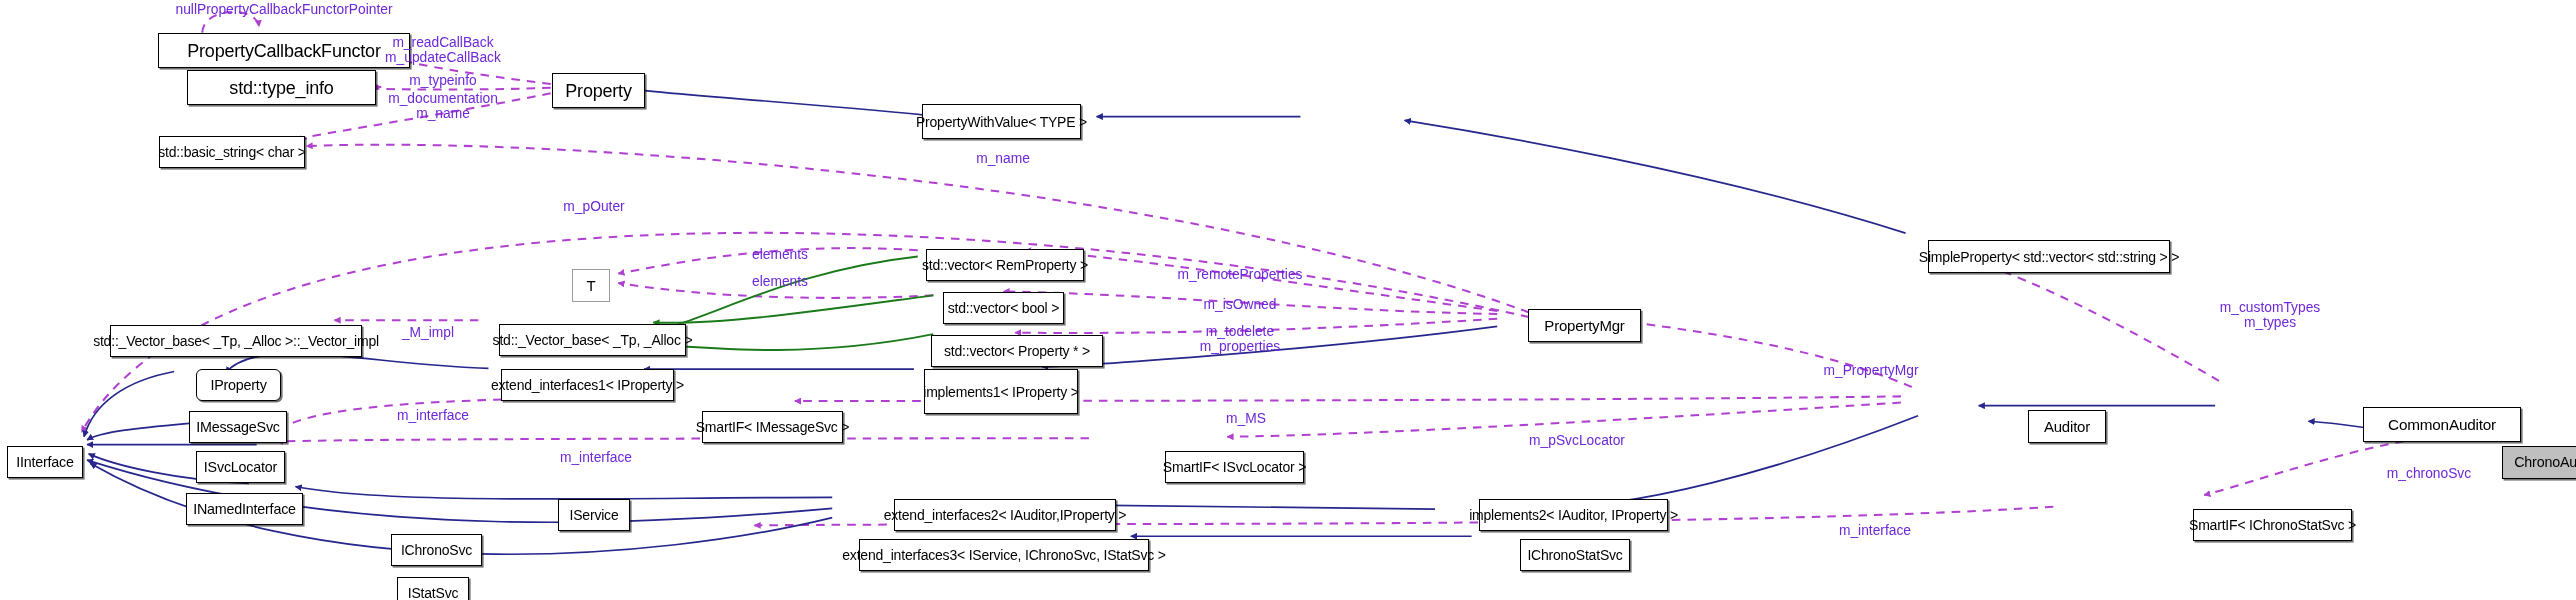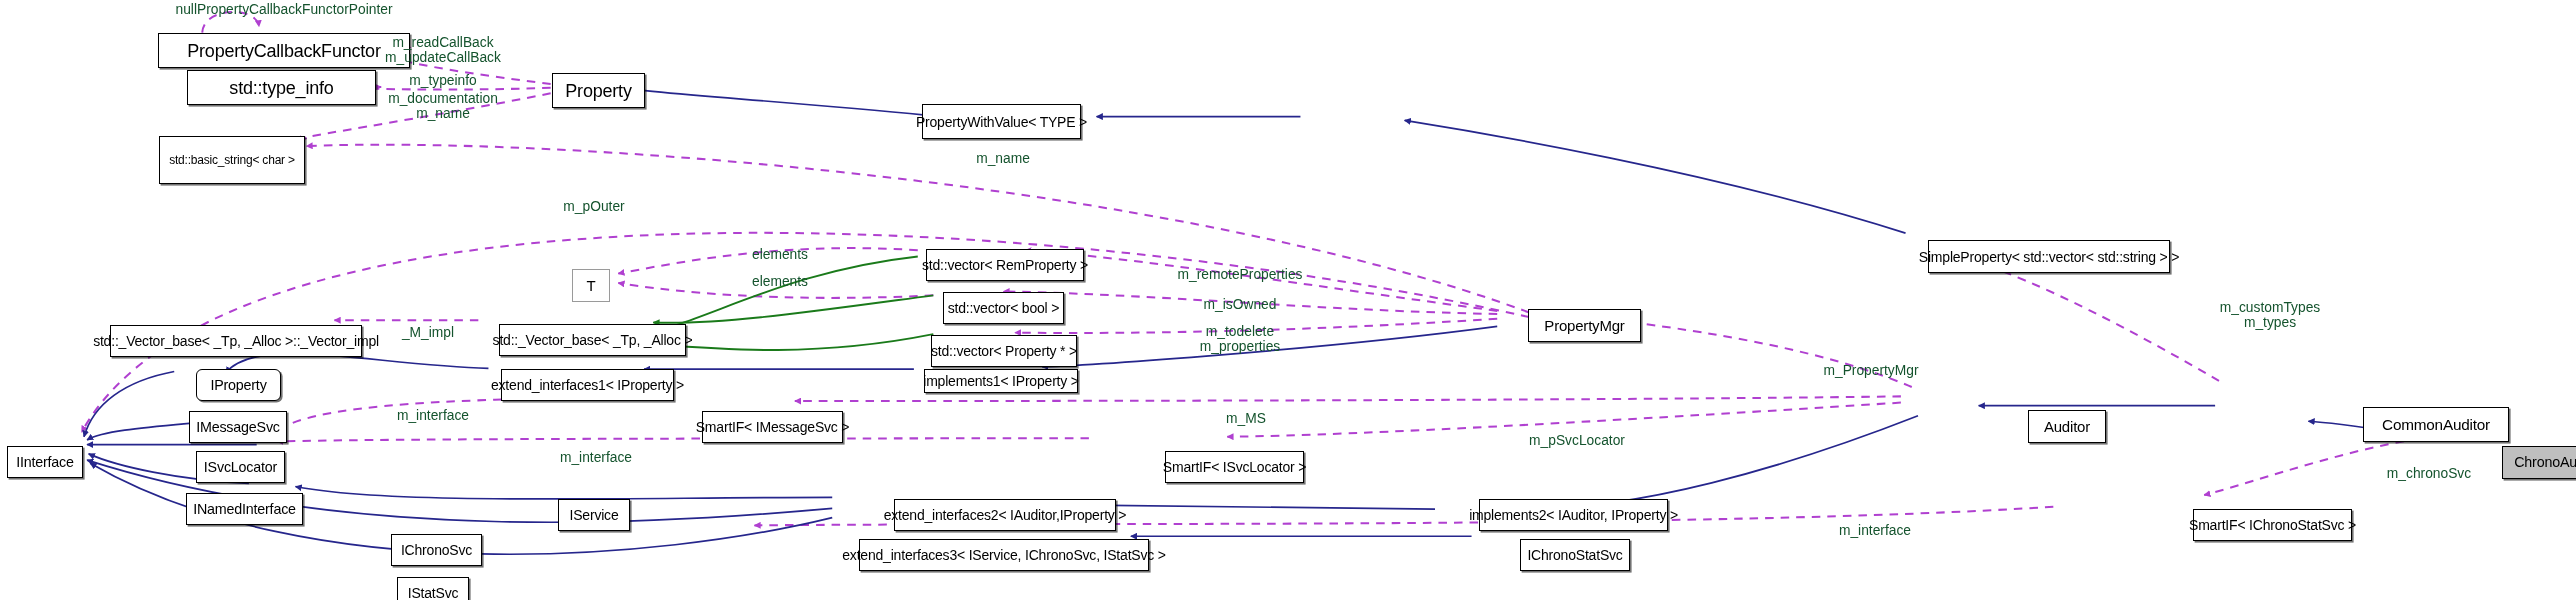--- a/index.html
+++ b/index.html
@@ -31,21 +31,21 @@
   .node.focus{
     background:#bfbfbf;
   }
   .node.plain{
     box-shadow:none;
     border:0.8px solid #9a9a9a;
   }
 
   .edgelabel{
     position:absolute;
-    color:#14532d;
+    color:#6d28d9;
     white-space:nowrap;
     line-height:1.12;
     text-align:center;
     transform:translateX(-50%);
   }
 </style>
 </head>
 <body>
 
 <div id="canvas">
@@ -111,33 +111,33 @@
       <path d="M 1180,330 C 1000,350 900,420 820,430"></path>
       <path d="M 1200,380 C 1050,400 930,418 840,415"></path>
       <path d="M 1200,430 C 1050,460 930,450 840,443"></path>
     </g>
   </svg>
 
 <div class="node" style="left: 158px; top: 33px; width: 252px; height: 35px; font-size: 18px;">PropertyCallbackFunctor</div>
     <div class="node" style="left: 187px; top: 70px; width: 189px; height: 35px; font-size: 18px;">std::type_info</div>
     <div class="node" style="left: 552px; top: 73px; width: 93px; height: 35px; font-size: 18px;">Property</div>
     <div class="node" style="left: 922px; top: 104px; width: 159px; height: 35px; font-size: 14px;">PropertyWithValue&lt; TYPE &gt;</div>
-    <div class="node" style="left: 159px; top: 136px; width: 146px; height: 48px; font-size: 12px;">std::basic_string&lt; char &gt;</div>
+    <div class="node" style="left: 159px; top: 136px; width: 146px; height: 32px; font-size: 14px;">std::basic_string&lt; char &gt;</div>
     <div class="node" style="left: 1928px; top: 240px; width: 242px; height: 33px; font-size: 14px;">SimpleProperty&lt; std::vector&lt; std::string &gt; &gt;</div>
     <div class="node plain" style="left: 572px; top: 269px; width: 38px; height: 33px; font-size: 15px;">T</div>
     <div class="node" style="left: 926px; top: 249px; width: 158px; height: 32px; font-size: 14px;">std::vector&lt; RemProperty &gt;</div>
     <div class="node" style="left: 943px; top: 292px; width: 121px; height: 32px; font-size: 14px;">std::vector&lt; bool &gt;</div>
     <div class="node" style="left: 499px; top: 324px; width: 187px; height: 32px; font-size: 14px;">std::_Vector_base&lt; _Tp, _Alloc &gt;</div>
-    <div class="node" style="left: 931px; top: 335px; width: 146px; height: 32px; font-size: 14px;">std::vector&lt; Property * &gt;</div>
+    <div class="node" style="left: 931px; top: 335px; width: 172px; height: 32px; font-size: 14px;">std::vector&lt; Property * &gt;</div>
     <div class="node" style="left: 1528px; top: 309px; width: 113px; height: 33px; font-size: 15px;">PropertyMgr</div>
     <div class="node" style="left: 110px; top: 325px; width: 252px; height: 32px; font-size: 14px;">std::_Vector_base&lt; _Tp, _Alloc &gt;::_Vector_impl</div>
-    <div class="node" style="left: 2363px; top: 407px; width: 146px; height: 35px; font-size: 15.3px;">CommonAuditor</div>
+    <div class="node" style="left: 2363px; top: 407px; width: 158px; height: 35px; font-size: 15.3px;">CommonAuditor</div>
     <div class="node" style="left: 196px; top: 369px; width: 85px; height: 32px; font-size: 14.3px; border-radius: 6px;">IProperty</div>
     <div class="node" style="left: 501px; top: 369px; width: 173px; height: 32px; font-size: 14px;">extend_interfaces1&lt; IProperty &gt;</div>
-    <div class="node" style="left: 924px; top: 369px; width: 154px; height: 24px; font-size: 14px;">implements1&lt; IProperty &gt;</div>
+    <div class="node" style="left: 924px; top: 369px; width: 154px; height: 45px; font-size: 14px;">implements1&lt; IProperty &gt;</div>
     <div class="node" style="left: 189px; top: 411px; width: 98px; height: 32px; font-size: 14.3px;">IMessageSvc</div>
     <div class="node" style="left: 702px; top: 411px; width: 141px; height: 32px; font-size: 14px;">SmartIF&lt; IMessageSvc &gt;</div>
     <div class="node" style="left: 2028px; top: 410px; width: 78px; height: 33px; font-size: 15px;">Auditor</div>
     <div class="node focus" style="left: 2502px; top: 446px; width: 114px; height: 33px; font-size: 14.3px;">ChronoAuditor</div>
     <div class="node" style="left: 196px; top: 451px; width: 89px; height: 32px; font-size: 14.3px;">ISvcLocator</div>
     <div class="node" style="left: 1165px; top: 451px; width: 139px; height: 32px; font-size: 14px;">SmartIF&lt; ISvcLocator &gt;</div>
     <div class="node" style="left: 186px; top: 493px; width: 117px; height: 32px; font-size: 14.3px;">INamedInterface</div>
     <div class="node" style="left: 7px; top: 446px; width: 76px; height: 32px; font-size: 14.3px;">IInterface</div>
     <div class="node" style="left: 558px; top: 499px; width: 72px; height: 32px; font-size: 14px;">IService</div>
     <div class="node" style="left: 894px; top: 499px; width: 222px; height: 32px; font-size: 14px;">extend_interfaces2&lt; IAuditor,IProperty &gt;</div>

